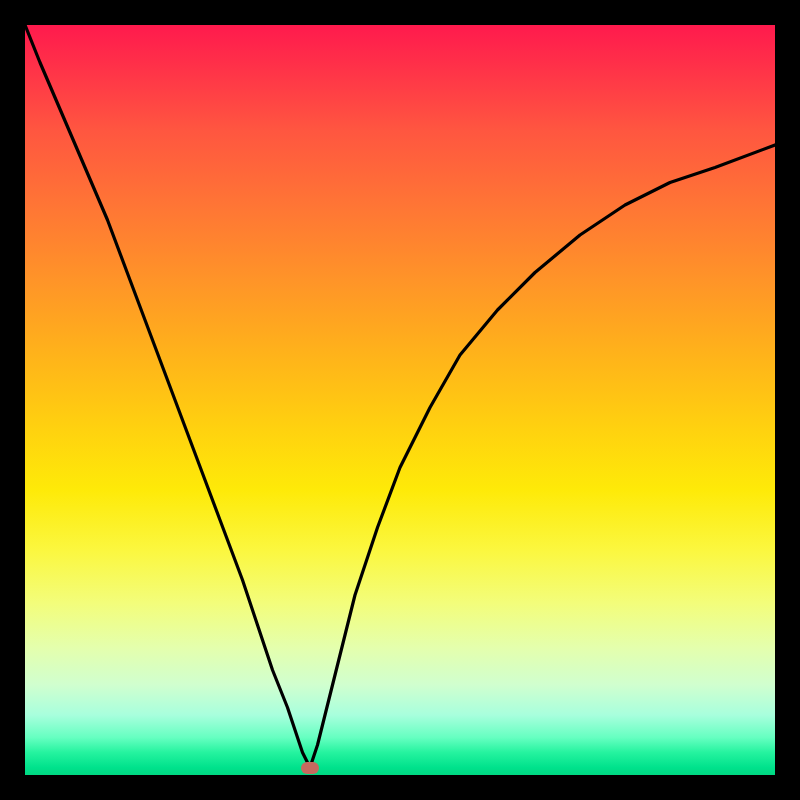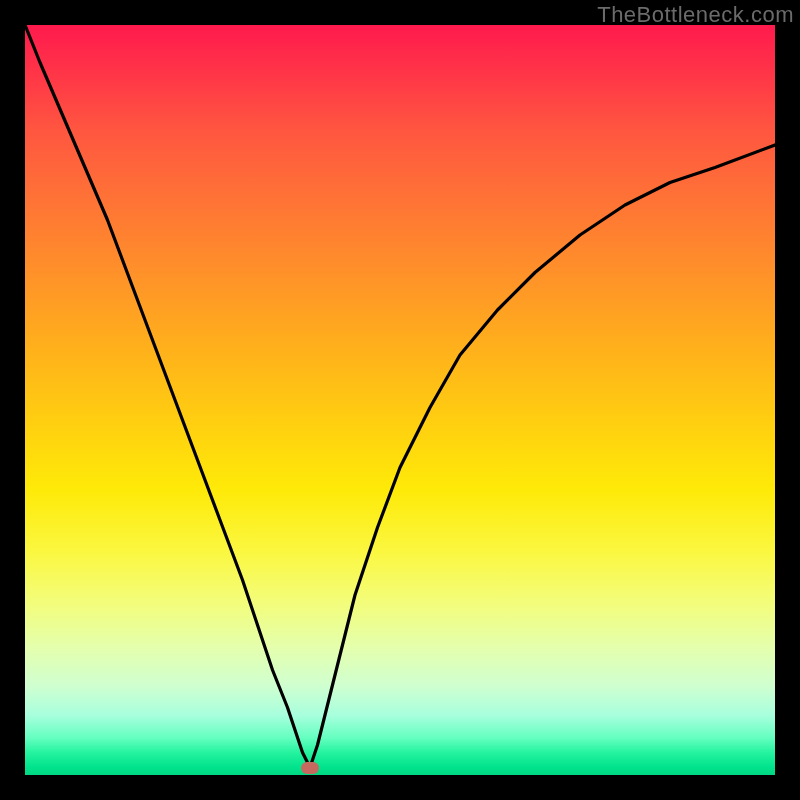--- a/index.html
+++ b/index.html
@@ -69,14 +69,13 @@
 <body>
 
 <div class="frame">
   <div class="plot-area">
     <svg class="curve" viewBox="0 0 750 750" preserveAspectRatio="none">
       <path id="curve-left" fill="none" stroke="#000" stroke-width="3.2" stroke-linecap="round" stroke-linejoin="round" d="M0.00 0.00 L15.00 37.50 L37.50 90.00 L60.00 142.50 L82.50 195.00 L105.00 255.00 L127.50 315.00 L150.00 375.00 L172.50 435.00 L195.00 495.00 L217.50 555.00 L232.50 600.00 L247.50 645.00 L262.50 682.50 L270.00 705.00 L277.50 727.50 L285.00 742.50"></path>
       <path id="curve-right" fill="none" stroke="#000" stroke-width="3.2" stroke-linecap="round" stroke-linejoin="round" d="M285.00 742.50 L292.50 720.00 L300.00 690.00 L315.00 630.00 L330.00 570.00 L352.50 502.50 L375.00 442.50 L405.00 382.50 L435.00 330.00 L472.50 285.00 L510.00 247.50 L555.00 210.00 L600.00 180.00 L645.00 157.50 L690.00 142.50 L750.00 120.00"></path>
     </svg>
     <div id="marker" class="marker" style="left: 285px; top: 742.5px;"></div>
   </div>
-  <div class="watermark">TheBottleneck.com</div>
 </div>
 
 </body></html>

